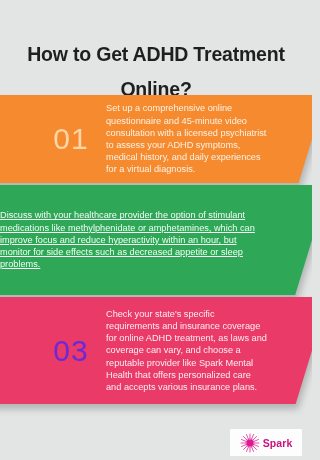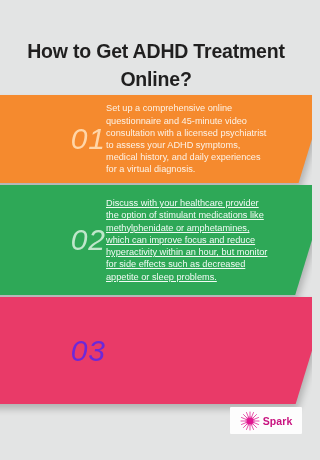--- a/index.html
+++ b/index.html
@@ -22,21 +22,21 @@
   }
 
   
   .title {
     position: absolute;
     left: 14px;
     top: 24px;
     width: 284px;
     text-align: center;
     font-size: 19.5px;
-    line-height: 28px;
+    line-height: 35px;
     font-weight: bold;
     color: #201f1f;
     letter-spacing: -0.2px;
   }
 
   
   .steps {
     position: absolute;
     left: 0;
     top: 95px;
@@ -71,26 +71,25 @@
     inset: 0;
     display: flex;
     align-items: center;
   }
 
   .step-num {
     position: relative;
     flex: 0 0 auto;
     width: 70px;
     margin-left: 36px;
-    text-align: right;
+    text-align: center;
     font-size: 30px;
     font-weight: 300;
     letter-spacing: 1px;
     line-height: 1;
-    font-style: italic;
   }
   .step-1 .step-num { color: #ffd6a8; }
   .step-2 .step-num { color: #bfe7cb; }
   .step-3 .step-num { color: #6d28d9; }
 
   .step-text {
     position: relative;
     flex: 1 1 auto;
     padding-right: 44px;
     color: #ffffff;
@@ -98,21 +97,21 @@
     line-height: 12.2px;
   }
   .step-1 .step-text { color: #fdf2e6; }
   .step-2 .step-text { color: #f2fbf5; text-decoration: underline; }
   .step-3 .step-text { color: #fdeef3; }
 
   
   .brand {
     position: absolute;
     right: 10px;
-    bottom: 26px;
+    bottom: 4px;
     width: 72px;
     height: 27px;
     background: #fdfdfd;
     display: flex;
     align-items: center;
     justify-content: center;
     gap: 3px;
     border-radius: 1px;
   }
   .brand-mark {
@@ -141,29 +140,29 @@
       <div class="step-shape"></div>
       <div class="step-inner">
         <div class="step-num">01</div>
         <div class="step-text">Set up a comprehensive online questionnaire and 45-minute video consultation with a licensed psychiatrist to assess your ADHD symptoms, medical history, and daily experiences for a virtual diagnosis.</div>
       </div>
     </div>
 
     <div class="step step-2">
       <div class="step-shape"></div>
       <div class="step-inner">
-        <div class="step-num">02</div>
         <div class="step-text">Discuss with your healthcare provider the option of stimulant medications like methylphenidate or amphetamines, which can improve focus and reduce hyperactivity within an hour, but monitor for side effects such as decreased appetite or sleep problems.</div>
       </div>
     </div>
 
     <div class="step step-3">
       <div class="step-shape"></div>
       <div class="step-inner">
         <div class="step-num">03</div>
+        <div class="step-text">Check your state's specific requirements and insurance coverage for online ADHD treatment, as laws and coverage can vary, and choose a reputable provider like Spark Mental Health that offers personalized care and accepts various insurance plans.</div>
       </div>
     </div>
 
   </div>
 
   <div class="brand">
     <svg class="brand-mark" viewBox="0 0 40 40">
       <g stroke="#e0188f" stroke-width="1.5" stroke-linecap="round">
         <line x1="20" y1="20" x2="20" y2="2"></line>
         <line x1="20" y1="20" x2="20" y2="38"></line>

